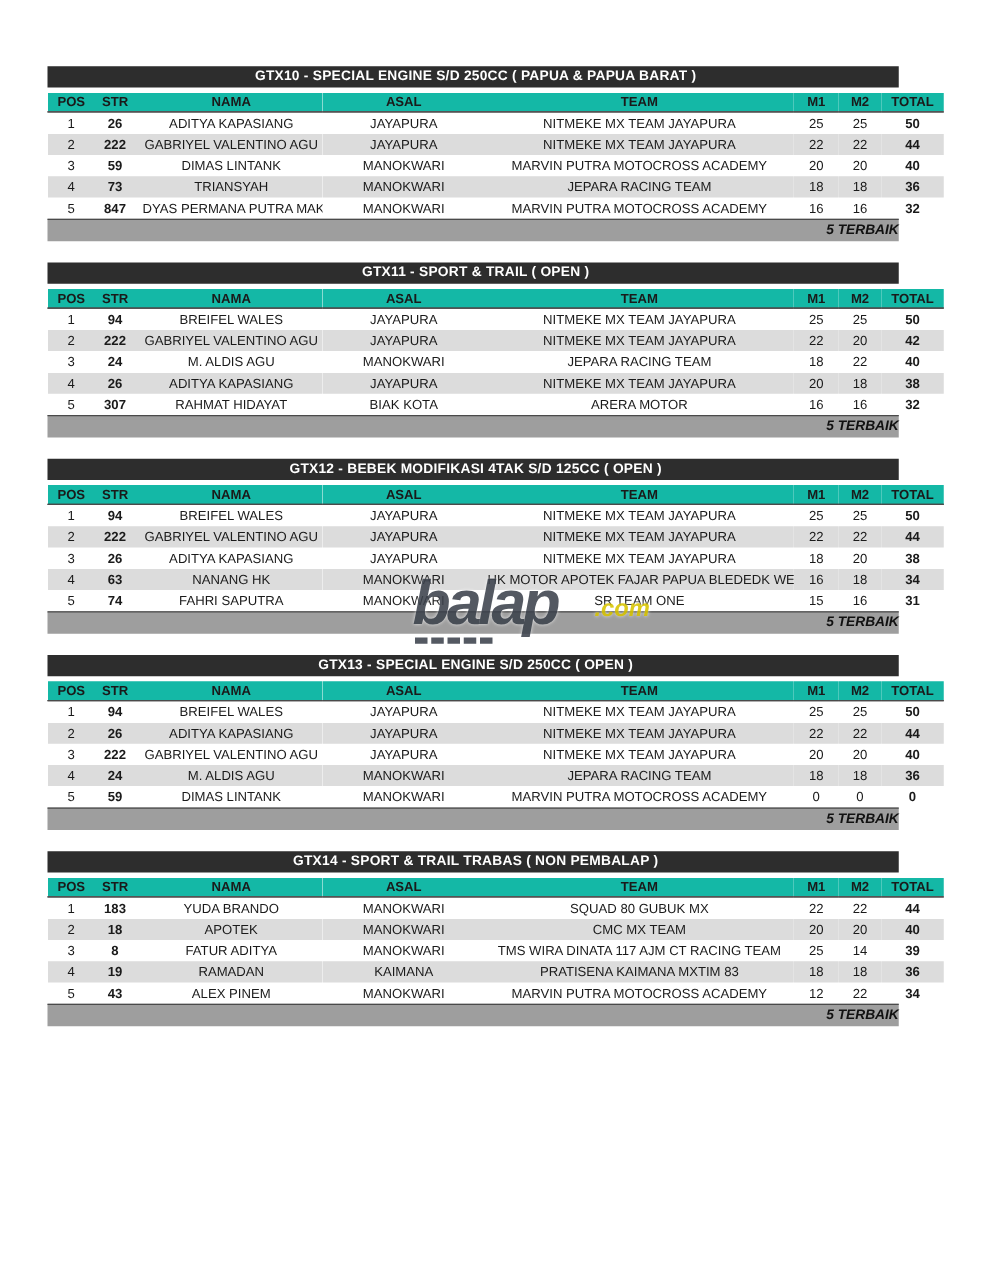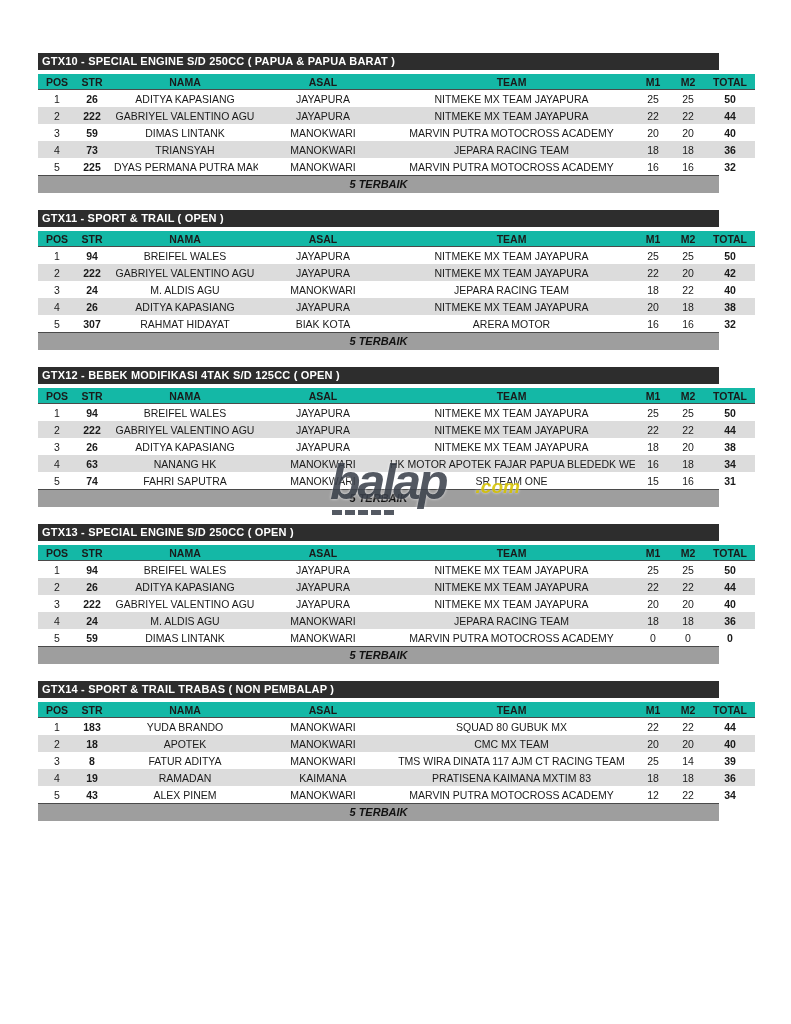--- a/index.html
+++ b/index.html
@@ -20,20 +20,21 @@
     height: 17px;
     background: #2d2d2d;
     color: #ffffff;
     font-size: 11px;
     font-weight: bold;
     line-height: 17px;
     padding-left: 4px;
     letter-spacing: 0.2px;
     margin-bottom: 4px;
     white-space: nowrap;
+    text-align: center;
   }
   table.grid {
     border-collapse: collapse;
     table-layout: fixed;
     width: 681px;
     font-size: 10.5px;
     color: #1a1a1a;
   }
   table.grid th, table.grid td {
     padding: 0 2px;
@@ -56,21 +57,21 @@
   .col-team  { width: 243px; }
   .col-m1    { width: 32px; }
   .col-m2    { width: 30px; }
   .col-total { width: 46px; font-weight: bold; }
   td.col-pos, th.col-pos { font-weight: normal; }
   th.col-pos, th.col-str, th.col-m1, th.col-m2, th.col-total { font-weight: bold; }
   .footer-bar {
     height: 17px;
     background: #9e9e9e;
     border-top: 1px solid #4a4a4a;
-    text-align: center;
+    text-align: right;
     font-size: 11px;
     font-weight: bold;
     font-style: italic;
     line-height: 17px;
     color: #111;
   }
   
   #watermark {
     position: absolute;
     left: 300px; top: 462px;
@@ -165,21 +166,21 @@
               <td class="col-str">73</td>
               <td class="col-nama">TRIANSYAH</td>
               <td class="col-asal">MANOKWARI</td>
               <td class="col-team">JEPARA RACING TEAM</td>
               <td class="col-m1">18</td>
               <td class="col-m2">18</td>
               <td class="col-total">36</td>
             </tr>
             <tr>
               <td class="col-pos">5</td>
-              <td class="col-str">225</td>
+              <td class="col-str">847</td>
               <td class="col-nama">DYAS PERMANA PUTRA MAKALEW</td>
               <td class="col-asal">MANOKWARI</td>
               <td class="col-team">MARVIN PUTRA MOTOCROSS ACADEMY</td>
               <td class="col-m1">16</td>
               <td class="col-m2">16</td>
               <td class="col-total">32</td>
             </tr>
           </tbody>
         </table>
         <div class="footer-bar">5 TERBAIK</div>

